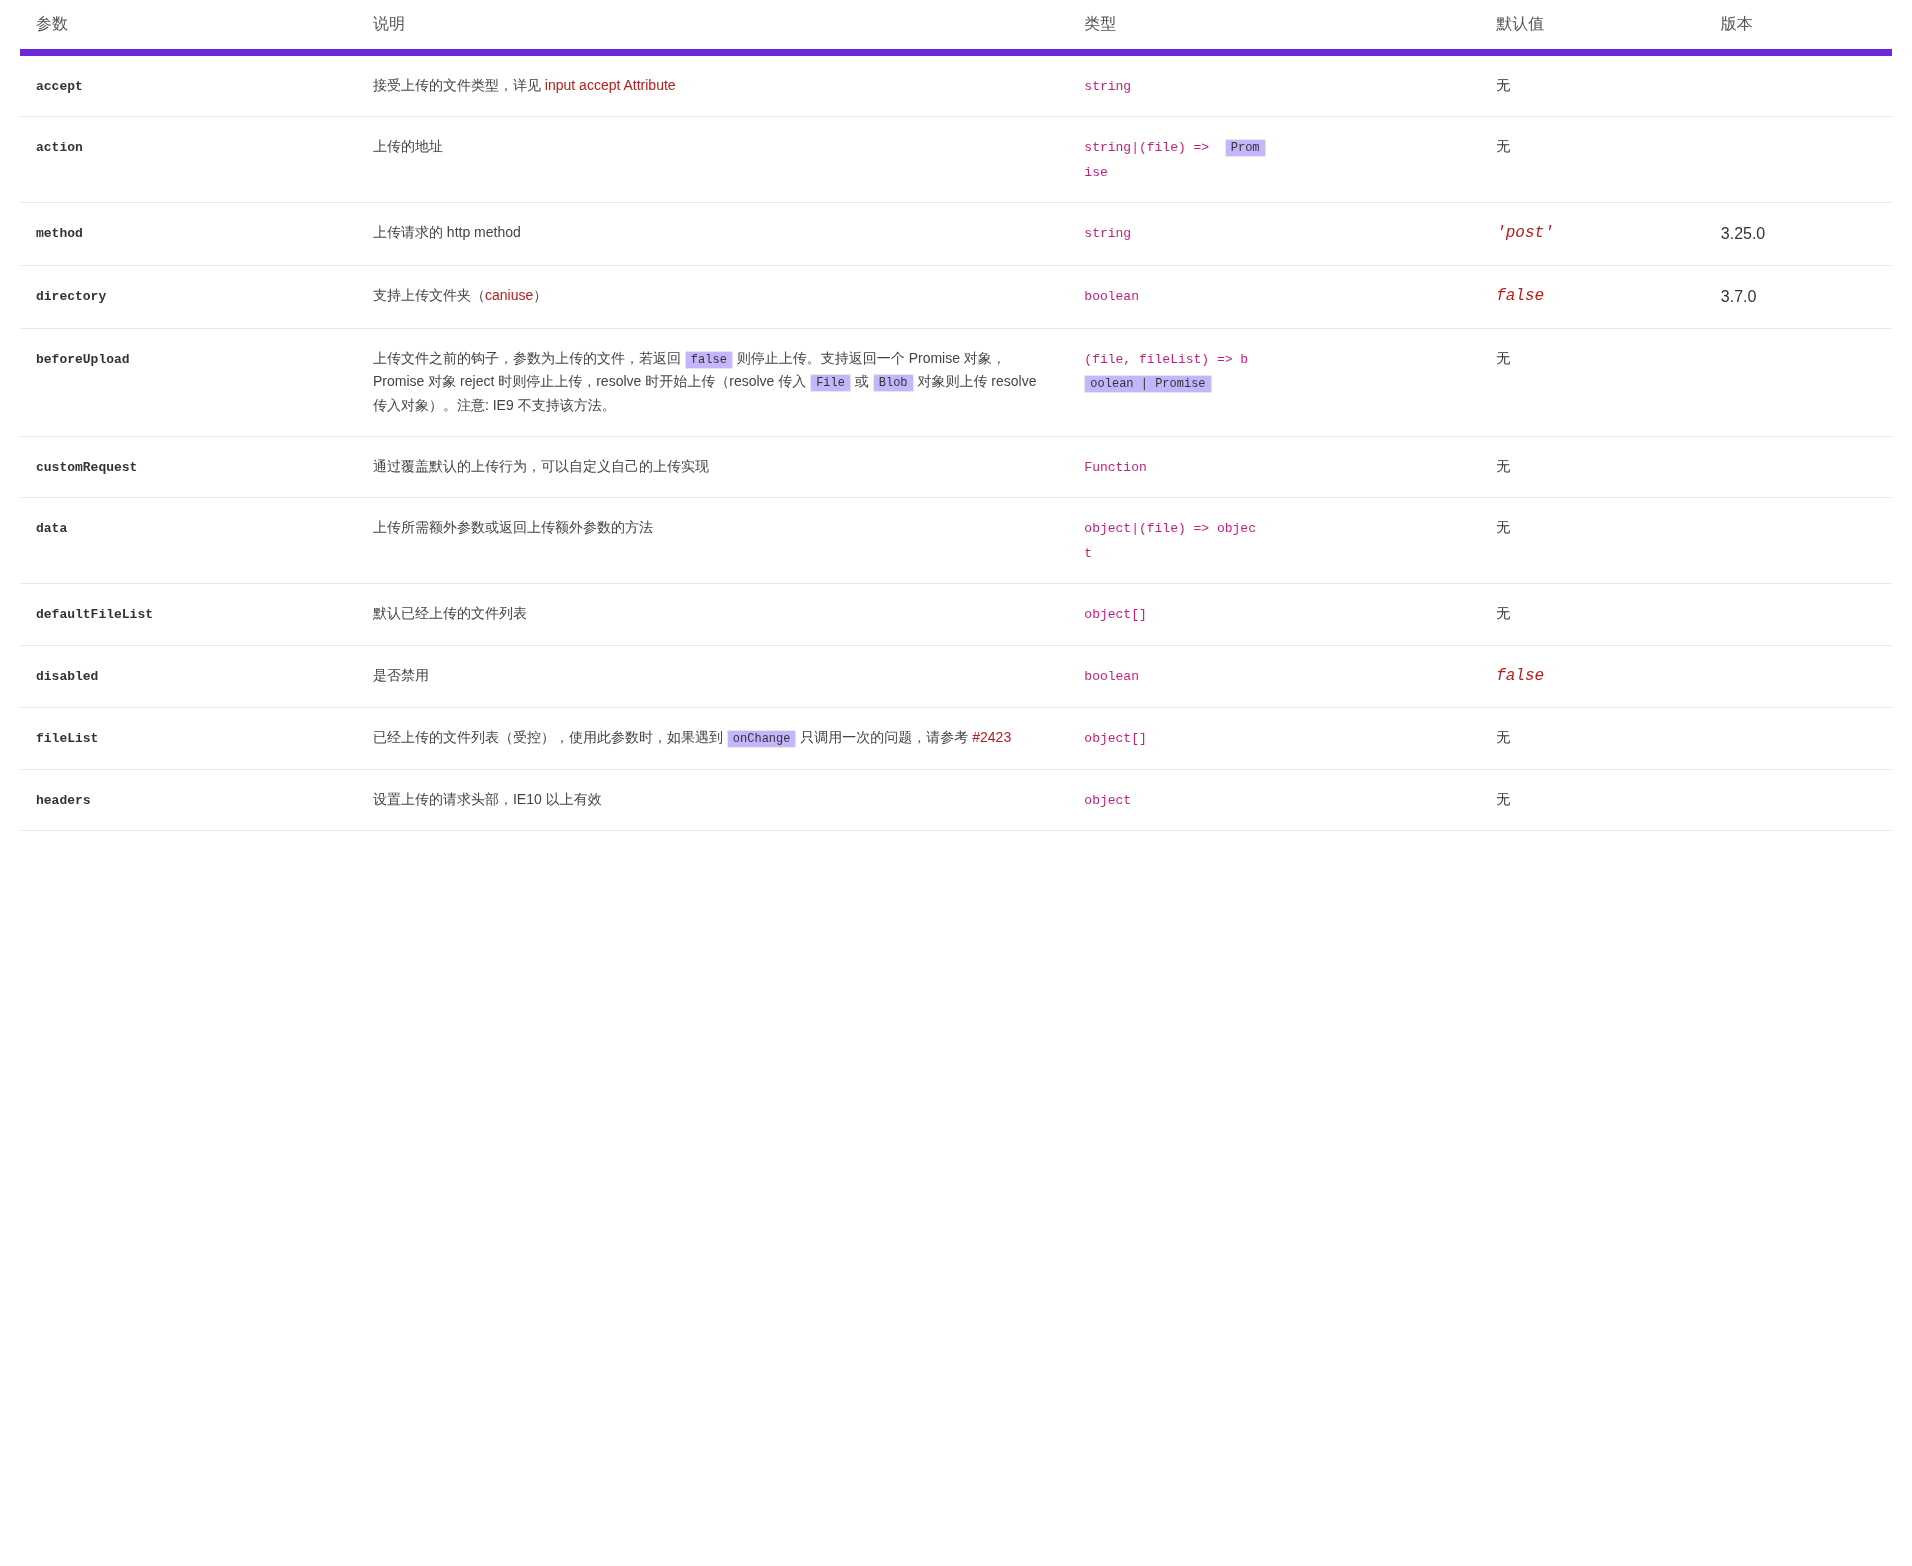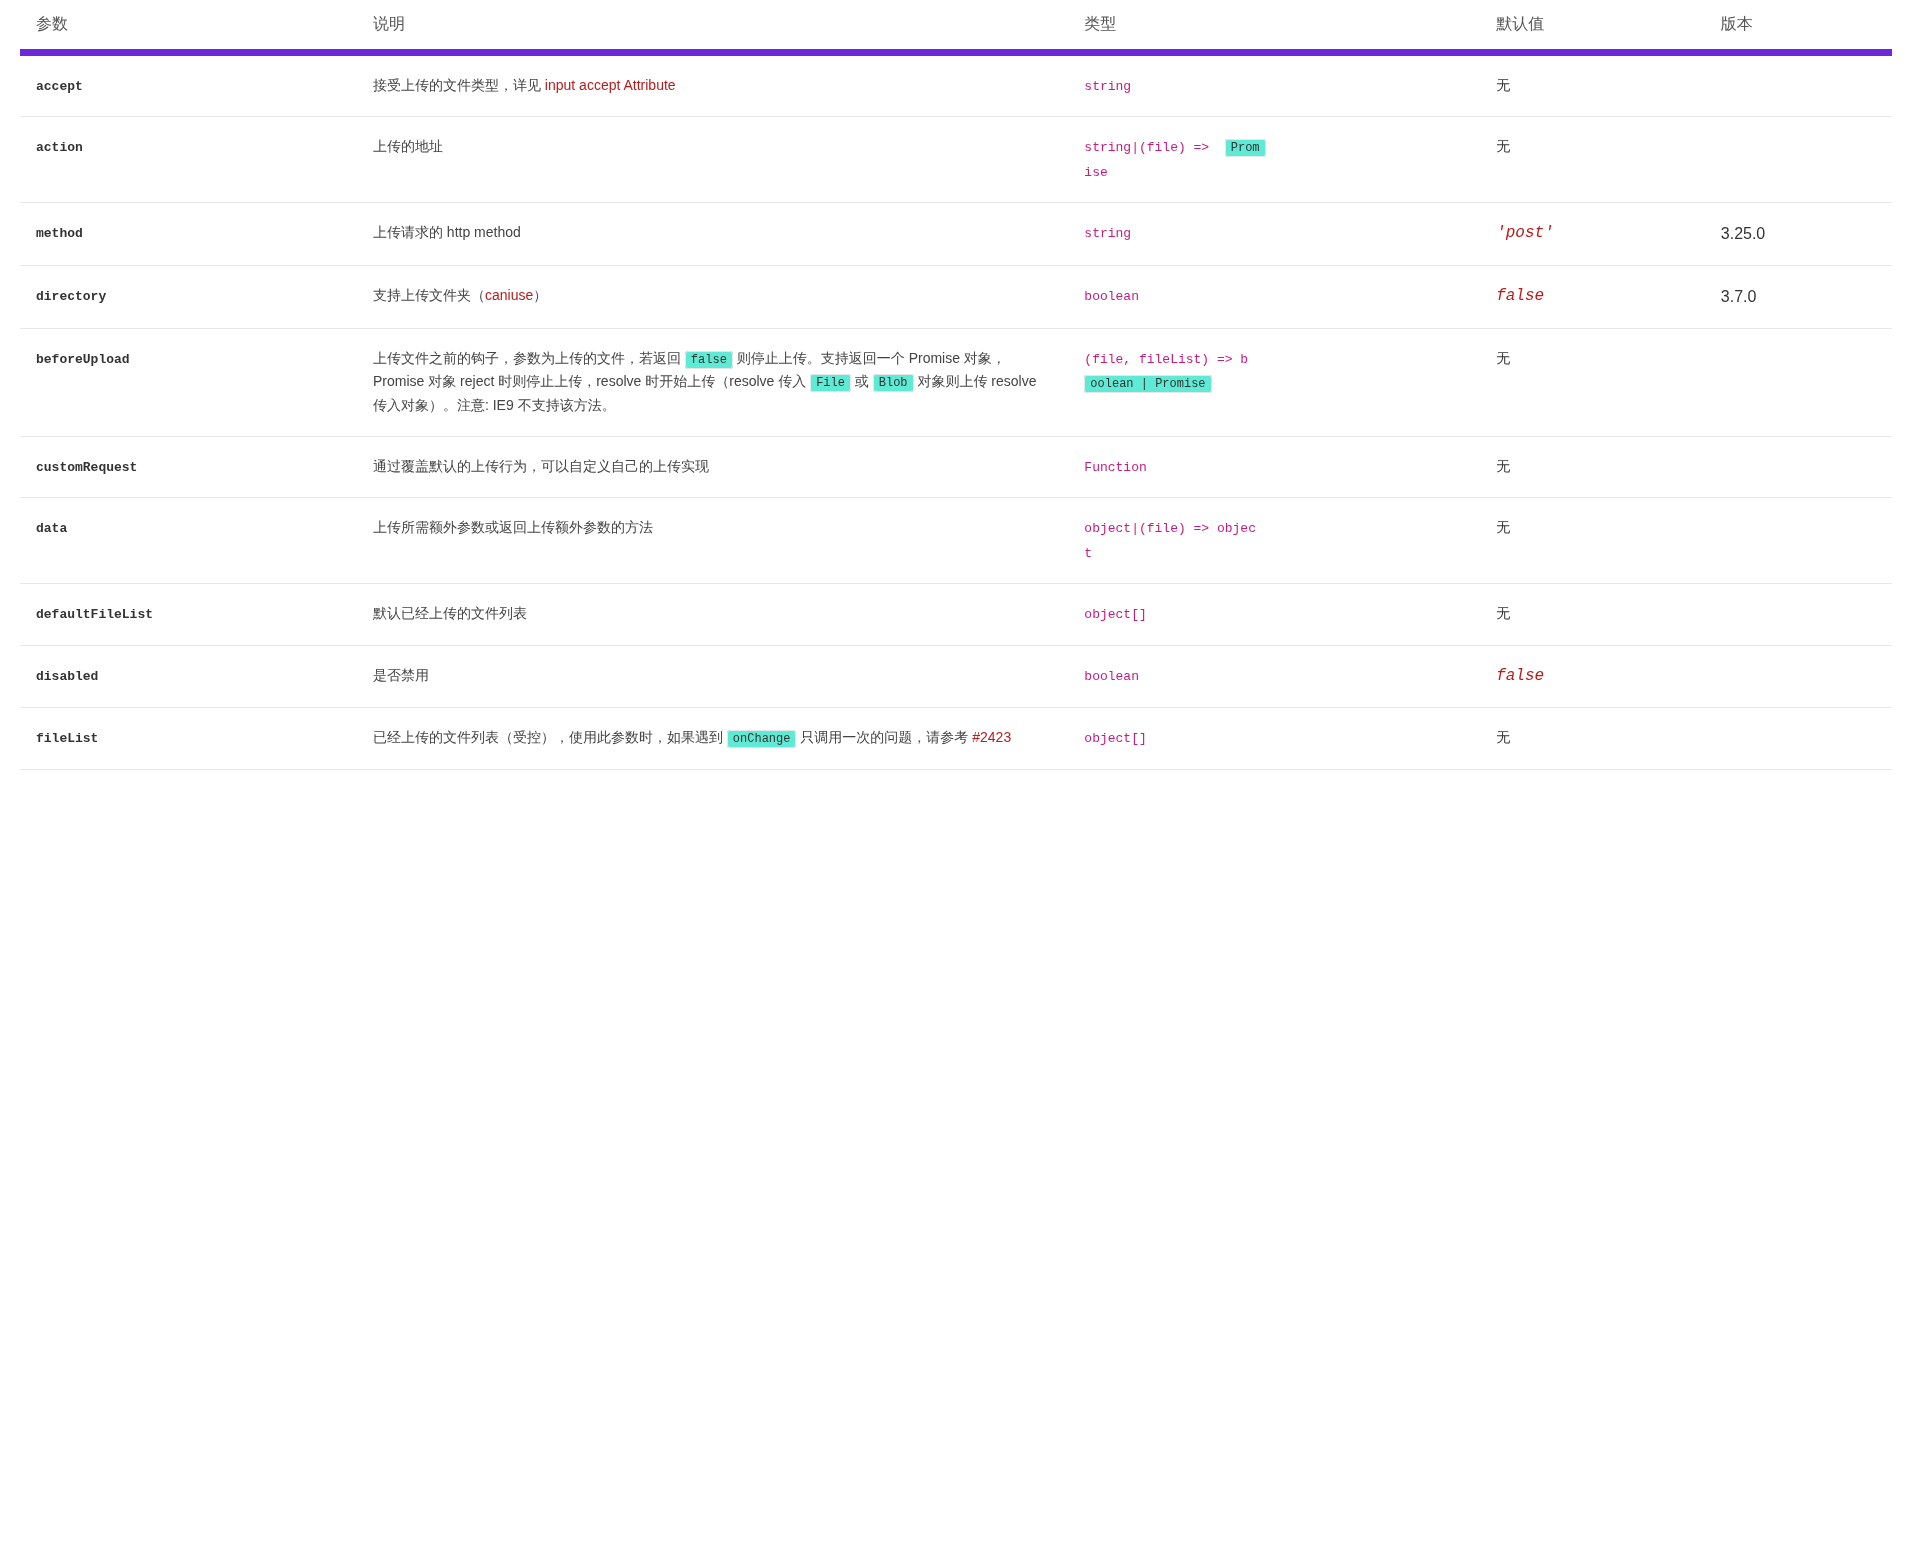--- a/index.html
+++ b/index.html
@@ -68,21 +68,21 @@
       line-height: 1.8;
     }
 
     .link-text {
       color: #b91c1c;
       text-decoration: none;
       text-align: center;
     }
 
     .inline-code {
-      background: #5eead4;
+      background: #c4b5fd;
       border: 1px solid #e8e8e8;
       border-radius: 3px;
       padding: 1px 5px;
       font-family: "SFMono-Regular", Consolas, "Liberation Mono", Menlo, monospace;
       font-size: 12px;
       color: #333;
     }
 
     .default-text {
       font-family: "SFMono-Regular", Consolas, "Liberation Mono", Menlo, monospace;
@@ -187,15 +187,22 @@
           <td><span class="default-text">false</span></td>
           <td><span class="version-text"></span></td>
         </tr>
         <tr>
           <td><span class="param-name">fileList</span></td>
           <td class="desc-text">已经上传的文件列表（受控），使用此参数时，如果遇到 <span class="inline-code">onChange</span> 只调用一次的问题，请参考 <a href="#" class="link-text">#2423</a></td>
           <td><span class="type-text">object[]</span></td>
           <td><span>无</span></td>
           <td><span class="version-text"></span></td>
         </tr>
+        <tr>
+          <td><span class="param-name">headers</span></td>
+          <td class="desc-text">设置上传的请求头部，IE10 以上有效</td>
+          <td><span class="type-text">object</span></td>
+          <td><span>无</span></td>
+          <td><span class="version-text"></span></td>
+        </tr>
       </tbody>
   </table>
 </div>
 
 </body></html>

